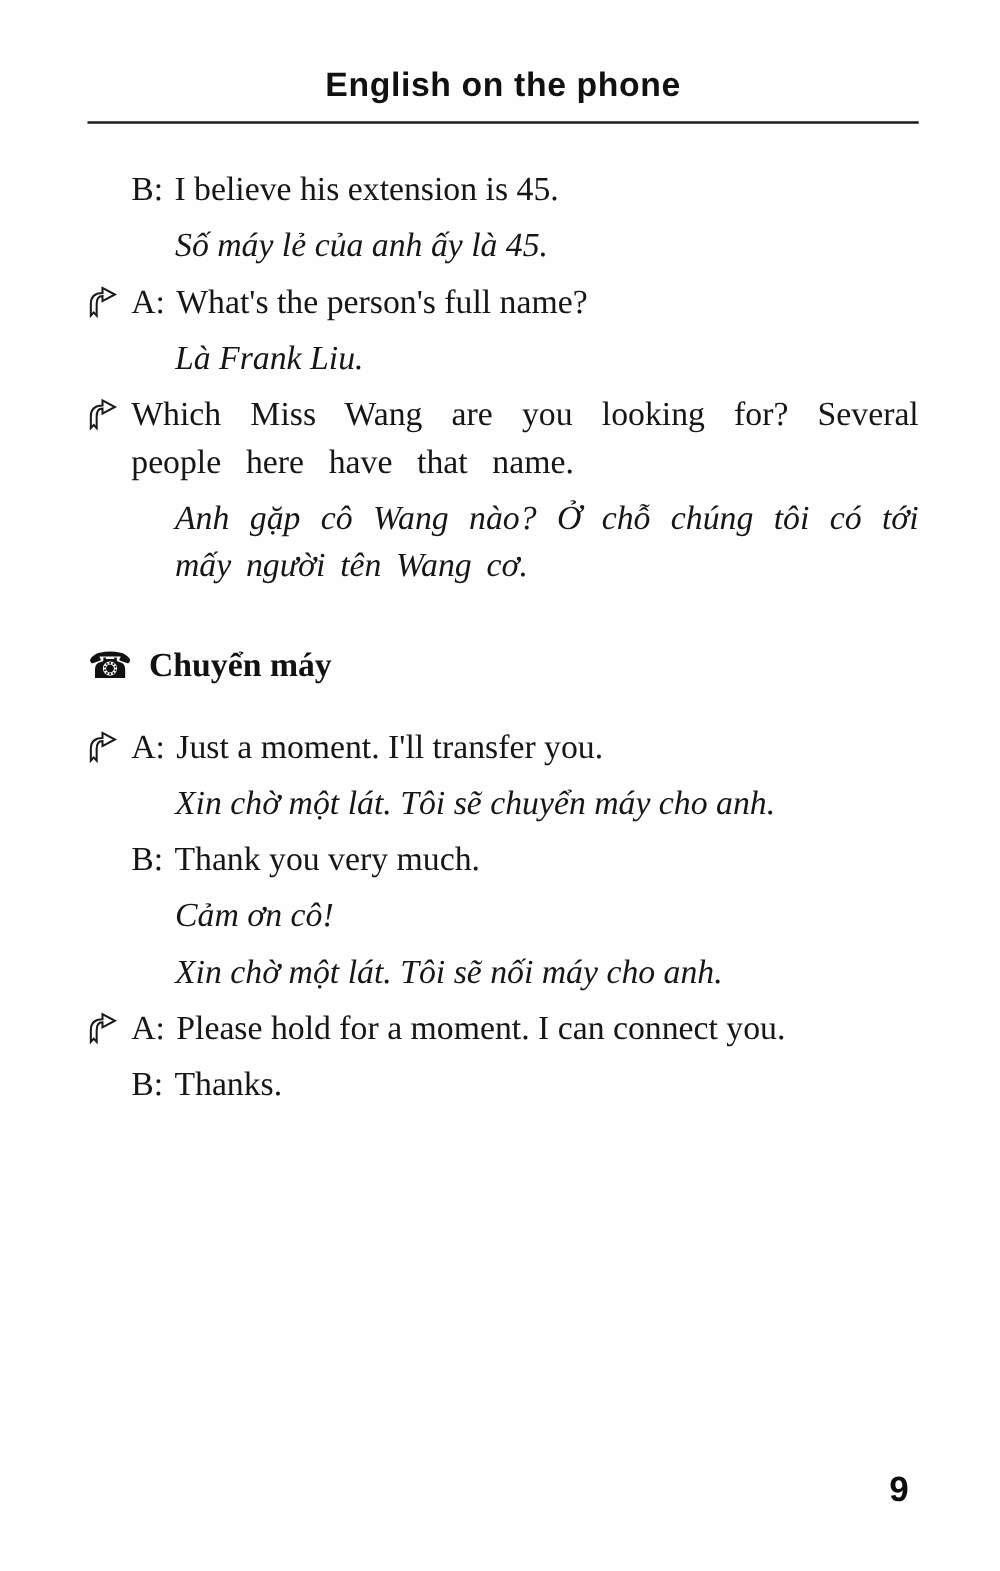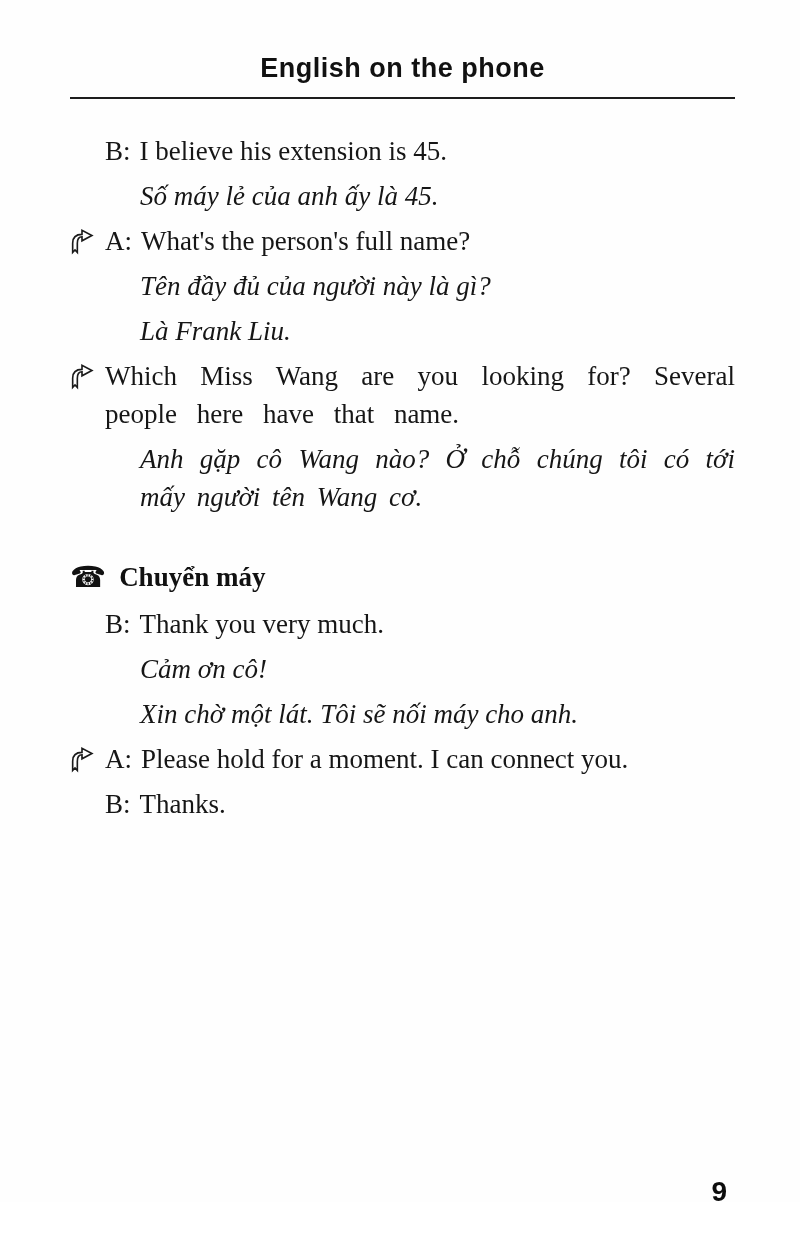--- a/index.html
+++ b/index.html
@@ -49,21 +49,21 @@
     width: 28px;
     height: 28px;
   }
   .arrow-wrap svg { display: block; width: 28px; height: 28px; }
 
   .justify-en { text-align: justify; word-spacing: 13px; }
   .justify-vi { text-align: justify; word-spacing: 5px; }
 
   .section-header {
     margin-top: 40px;
-    margin-bottom: 8px;
+    margin-bottom: 26px;
     font-weight: 700;
     font-size: 27px;
     line-height: 40px;
     color: #111;
   }
   .phone-icon {
     font-family: "DejaVu Sans", sans-serif;
     font-size: 29px;
     margin-right: 13px;
     position: relative;
@@ -98,21 +98,20 @@
 
     <div>
       <div class="line en">
         <span class="arrow-wrap">
           <svg viewBox="0 0 24 24">
               <path d="M4 21 L4 13 C4 8 7 5.5 12 5.5 L12 2 L20.5 6.5 L12 11 L12 7.5 C9.5 7.5 8 9.5 8 13 L8 21 L6 18.8 Z" fill="#ffffff" stroke="#1a1a1a" stroke-width="1.4" stroke-linejoin="miter"></path>
             </svg>
         </span>
         <span class="speaker">A:</span><span>What's the person's full name?</span>
       </div>
-      <div class="line vi">Tên đầy đủ của người này là gì?</div>
     </div>
 
     <div>
       <div class="line vi">Là Frank Liu.</div>
     </div>
 
     <div>
       <div class="line en justify-en">
         <span class="arrow-wrap">
           <svg viewBox="0 0 24 24">
@@ -121,20 +120,31 @@
         </span>
         <span>Which Miss Wang are you looking for? Several people here have that name.</span>
       </div>
       <div class="line vi justify-vi">Anh gặp cô Wang nào? Ở chỗ chúng tôi có tới mấy người tên Wang cơ.</div>
     </div>
 
     <div class="section-header">
       <span class="phone-icon">☎</span><span>Chuyển máy</span>
     </div>
 
+    <div>
+      <div class="line en">
+        <span class="arrow-wrap">
+          <svg viewBox="0 0 24 24">
+              <path d="M4 21 L4 13 C4 8 7 5.5 12 5.5 L12 2 L20.5 6.5 L12 11 L12 7.5 C9.5 7.5 8 9.5 8 13 L8 21 L6 18.8 Z" fill="#ffffff" stroke="#1a1a1a" stroke-width="1.4" stroke-linejoin="miter"></path>
+            </svg>
+        </span>
+        <span class="speaker">A:</span><span>Just a moment. I'll transfer you.</span>
+      </div>
+      <div class="line vi">Xin chờ một lát. Tôi sẽ chuyển máy cho anh.</div>
+    </div>
 
     <div>
       <div class="line en">
         <span class="speaker">B:</span><span>Thank you very much.</span>
       </div>
       <div class="line vi">Cảm ơn cô!</div>
     </div>
 
     <div>
       <div class="line vi">Xin chờ một lát. Tôi sẽ nối máy cho anh.</div>

